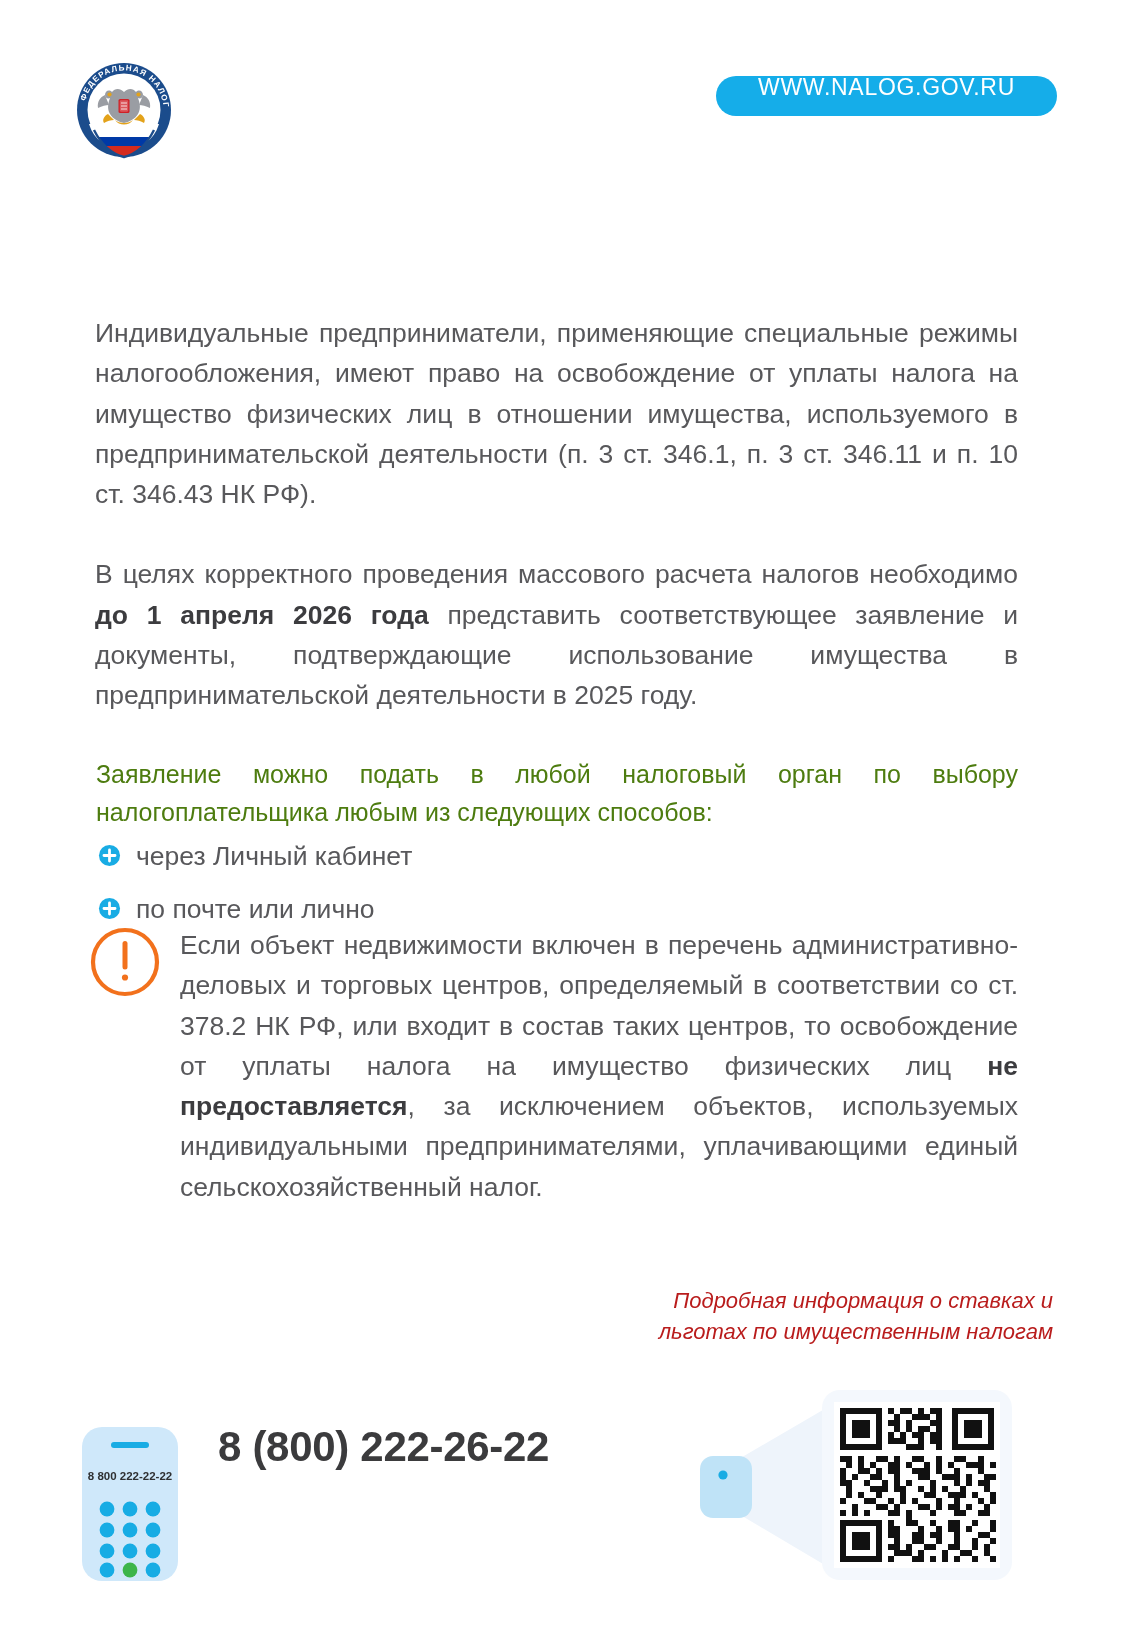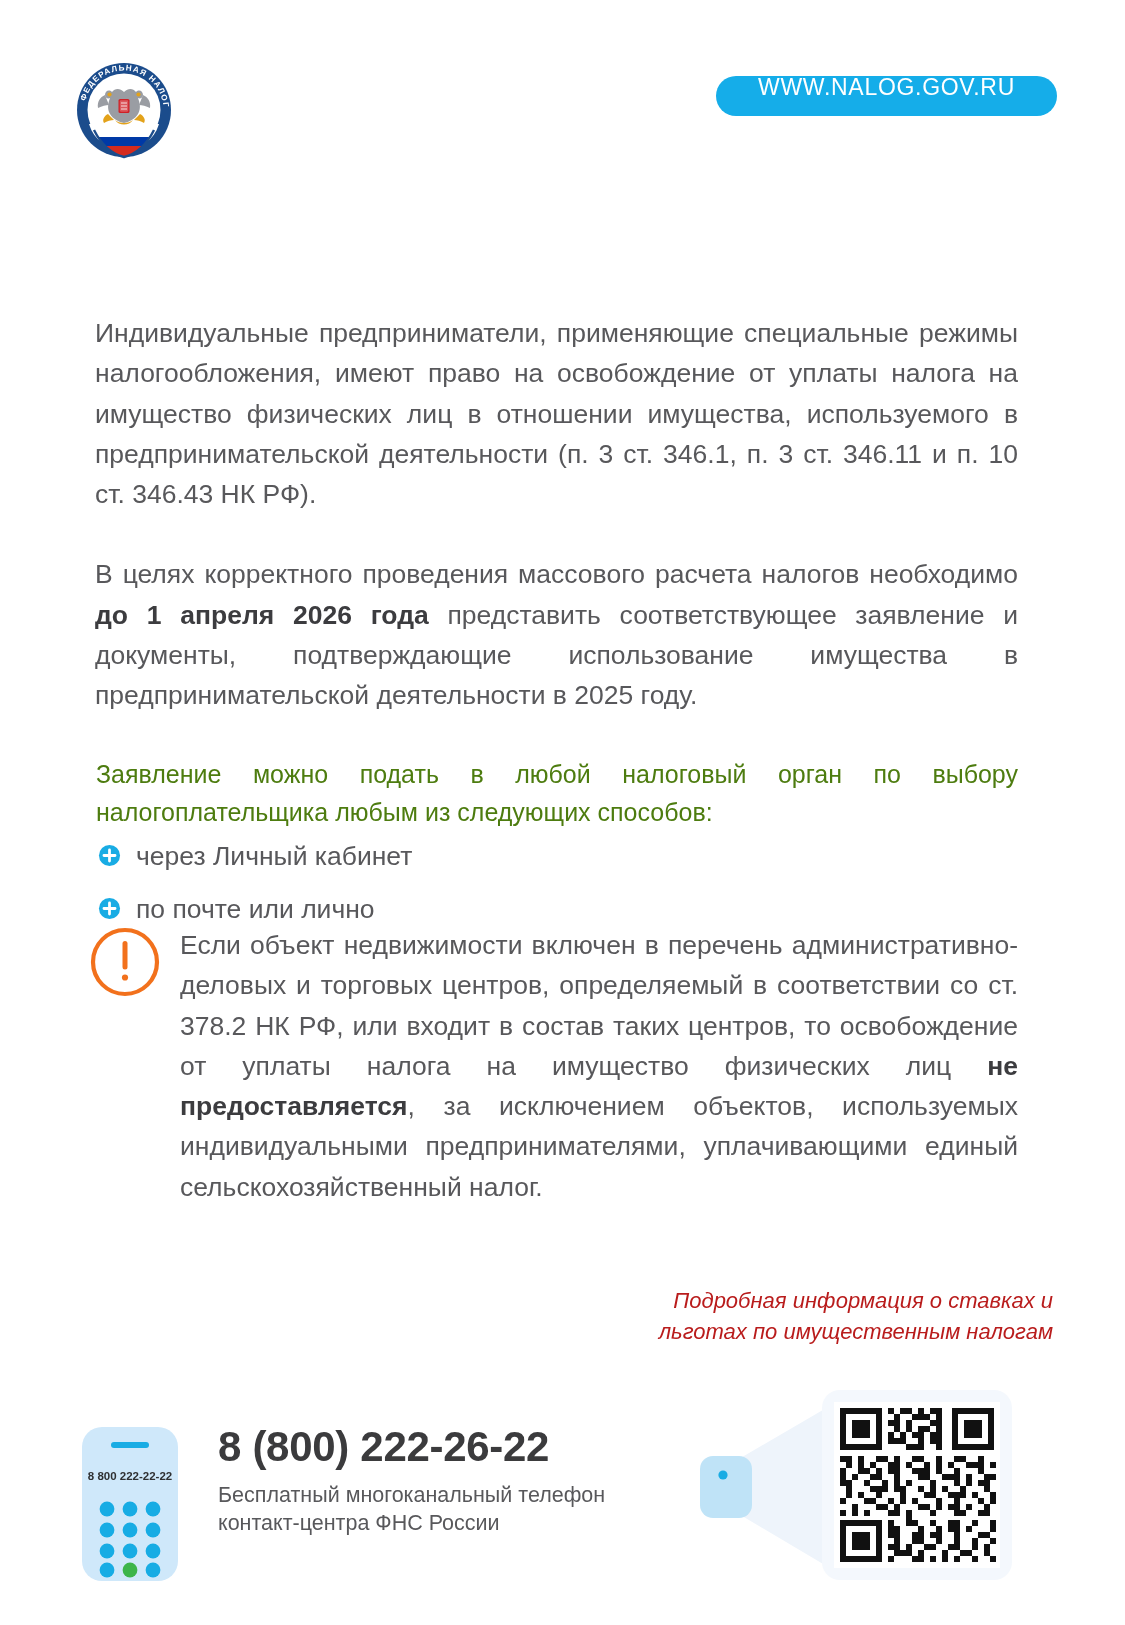--- a/index.html
+++ b/index.html
@@ -468,18 +468,16 @@
         <circle cx="29" cy="126" r="7.4"></circle>
           <circle cx="52" cy="126" r="7.4"></circle>
           <circle cx="75" cy="126" r="7.4"></circle>
         <circle cx="29" cy="145" r="7.4"></circle>
           <circle cx="75" cy="145" r="7.4"></circle>
       </g>
       <circle cx="52" cy="145" r="7.4" fill="#3cb54a"></circle>
     </svg>
     <div>
       <div class="phone-number">8 (800) 222-26-22</div>
-      <div class="phone-sub">Бесплатный многоканальный телефон
-контакт-центра ФНС России</div>
     </div>
   </div>
 
 </div>
 
 </body></html>

